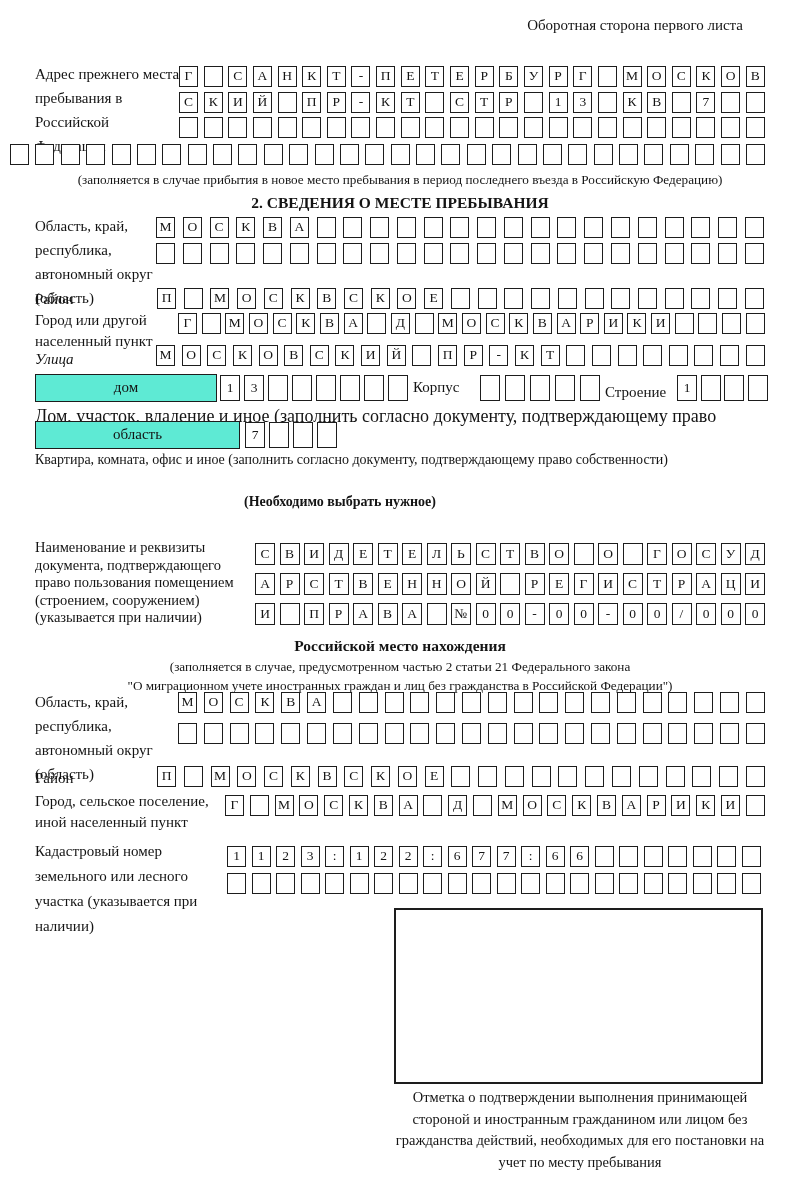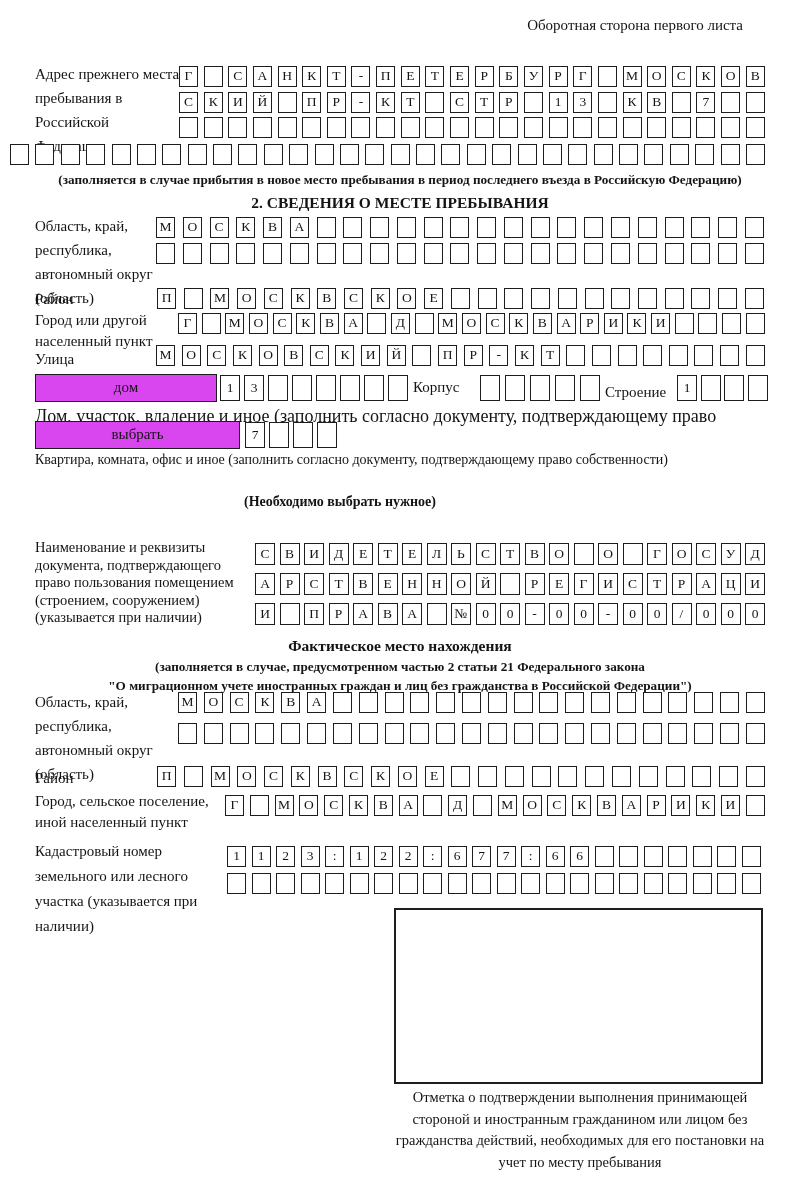--- a/index.html
+++ b/index.html
@@ -2,30 +2,30 @@
 <html><head>
 <meta charset="utf-8">
 <style>
   html,body{margin:0;padding:0;background:#fff;}
   .page{position:relative;width:800px;height:1180px;background:#ffffff;
         font-family:"Liberation Serif",serif;color:#141414;overflow:hidden;}
   .abs{position:absolute;}
   .lbl{font-size:15px;line-height:24px;}
   .lbl.tight{line-height:21px;}
   .note{font-size:13.2px;color:#141414;}
-  .center{text-align:center;width:800px;left:0;font-weight:bold;}
+  .center{text-align:center;width:800px;left:0;}
   .h-bold{font-weight:bold;font-size:15.5px;}
   .boxrow{position:absolute;display:flex;justify-content:space-between;}
   .cell{box-sizing:border-box;flex:0 0 19px;width:19px;height:21px;
         border:1.6px solid #1d1d1d;font-size:13.5px;line-height:18px;
         text-align:center;overflow:hidden;background:#fff;}
   .boxrow.tall .cell{height:26px;line-height:23px;flex-basis:20px;width:20px;}
   .boxrow.doc .cell{flex-basis:20px;width:20px;height:22px;line-height:19px;}
   .widebox{box-sizing:border-box;position:absolute;border:1.8px solid #1d1d1d;
-           text-align:center;font-size:15px;background:#d946ef;}
+           text-align:center;font-size:15px;background:#5eead4;}
   .stampbox{box-sizing:border-box;position:absolute;border:2px solid #1d1d1d;background:#fff;}
   .stayrow{position:absolute;display:flex;align-items:center;font-size:15px;}
   .stayrow .cell{margin:0 8px;}
 </style>
 </head>
 <body>
 
 <div class="page">
 
   <div class="abs" style="top:17px;right:57px;font-size:15px;">Оборотная сторона первого листа</div>
@@ -248,21 +248,21 @@
       <span class="cell">Р</span>
       <span class="cell">И</span>
       <span class="cell">К</span>
       <span class="cell">И</span>
       <span class="cell"></span>
       <span class="cell"></span>
       <span class="cell"></span>
       <span class="cell"></span>
     </div>
 
-  <div class="abs lbl" style="left:35px;top:347px;">Улица</div>
+  <div class="abs lbl" style="left:35px;top:347px;font-style:italic;">Улица</div>
   <div class="boxrow" style="left:156px;top:345px;width:609px;">
       <span class="cell">М</span>
       <span class="cell">О</span>
       <span class="cell">С</span>
       <span class="cell">К</span>
       <span class="cell">О</span>
       <span class="cell">В</span>
       <span class="cell">С</span>
       <span class="cell">К</span>
       <span class="cell">И</span>
@@ -305,21 +305,21 @@
   <div class="abs" style="left:605px;top:384px;font-size:15px;">Строение</div>
   <div class="boxrow tall" style="left:677px;top:375px;width:91px;">
       <span class="cell">1</span>
       <span class="cell"></span>
       <span class="cell"></span>
       <span class="cell"></span>
     </div>
 
   <div class="abs" style="left:35px;top:406px;font-size:18px;">Дом, участок, владение и иное (заполнить согласно документу, подтверждающему право собственности)</div>
 
-  <div class="widebox" style="left:35px;top:421px;width:205px;height:28px;line-height:25px;">выбрать</div>
+  <div class="widebox" style="left:35px;top:421px;width:205px;height:28px;line-height:25px;">область</div>
   <div class="boxrow tall" style="left:245px;top:422px;width:92px;">
       <span class="cell">7</span>
       <span class="cell"></span>
       <span class="cell"></span>
       <span class="cell"></span>
     </div>
 
   <div class="abs" style="left:35px;top:452px;font-size:14px;">Квартира, комната, офис и иное (заполнить согласно документу, подтверждающему право собственности)</div>
 
   <div class="abs" style="left:240px;top:494px;width:200px;text-align:center;font-size:14px;font-weight:bold;">(Необходимо выбрать нужное)</div>
@@ -388,21 +388,21 @@
       <span class="cell">0</span>
       <span class="cell">-</span>
       <span class="cell">0</span>
       <span class="cell">0</span>
       <span class="cell">/</span>
       <span class="cell">0</span>
       <span class="cell">0</span>
       <span class="cell">0</span>
     </div>
 
-  <div class="abs h-bold center" style="top:637px;">Фактическое место нахождения</div>
+  <div class="abs h-bold center" style="top:637px;">Российской место нахождения</div>
   <div class="abs note center" style="top:659px;">(заполняется в случае, предусмотренном частью 2 статьи 21 Федерального закона</div>
   <div class="abs note center" style="top:678px;">"О миграционном учете иностранных граждан и лиц без гражданства в Российской Федерации")</div>
 
   <div class="abs lbl" style="left:35px;top:690px;width:135px;">Область, край, республика, автономный округ (область)</div>
   <div class="boxrow" style="left:178px;top:692px;width:587px;">
       <span class="cell">М</span>
       <span class="cell">О</span>
       <span class="cell">С</span>
       <span class="cell">К</span>
       <span class="cell">В</span>

